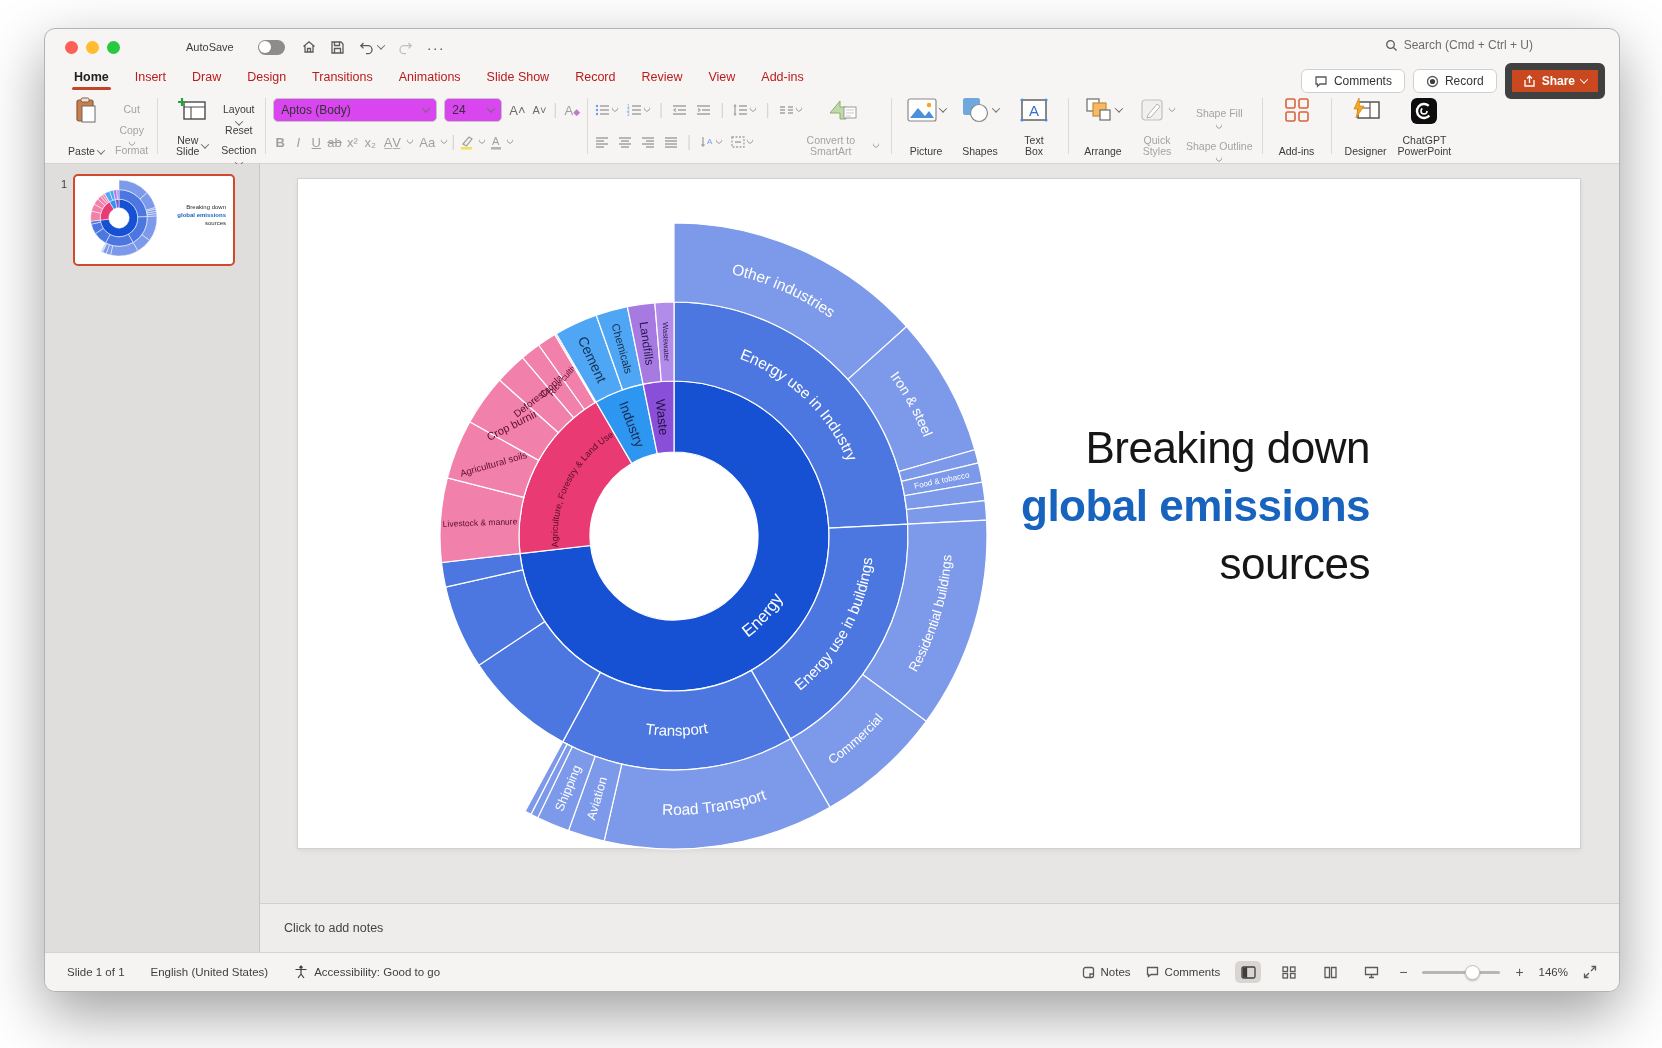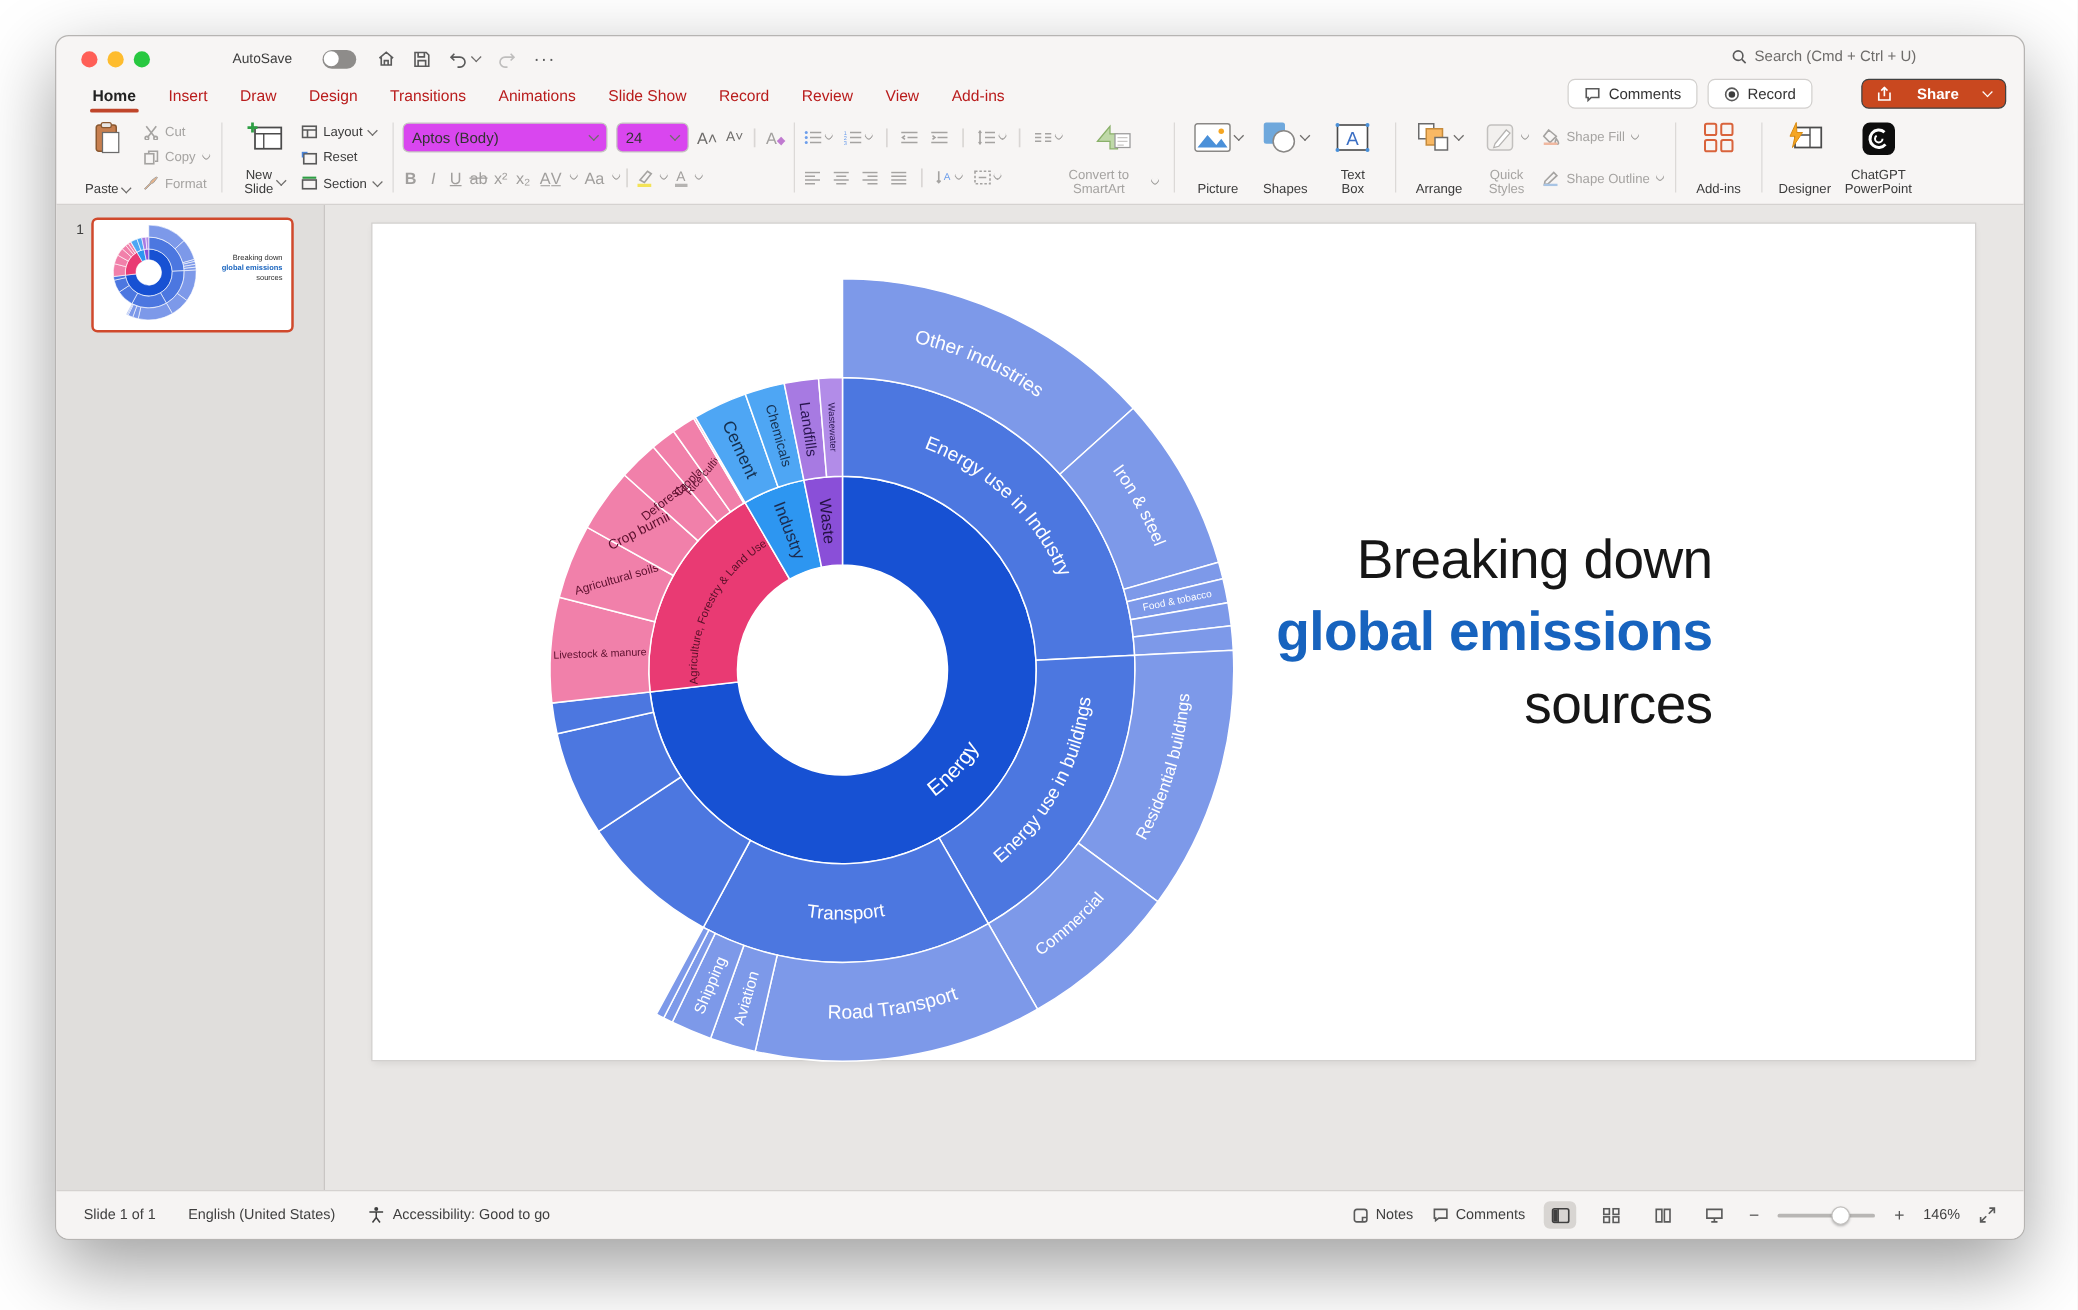--- a/index.html
+++ b/index.html
@@ -22,30 +22,30 @@
   .tb-search{position:absolute;right:86px;top:9px;display:flex;align-items:center;gap:6px;font-size:12px;color:#6e6c6a;}
   
   .tabsrow{height:26px;display:flex;align-items:center;padding:0 16px;flex:0 0 auto;position:relative;}
   .tabs{display:flex;align-items:center;}
   .tab{font-size:12.5px;color:#b91c1c;padding:3px 13px 6px 13px;position:relative;cursor:default;}
   .tab.active{font-weight:bold;color:#222;}
   .tab.active:after{content:"";position:absolute;left:11px;right:11px;bottom:0;height:3px;border-radius:2px;background:#C0452A;}
   .tabsrow-right{position:absolute;right:14px;top:-2px;display:flex;gap:8px;align-items:center;}
   .pillbtn{display:flex;align-items:center;gap:6px;background:#fff;border:1px solid #D2D0CE;border-radius:6px;
     padding:4px 12px;font-size:12px;color:#333;}
-  .sharebtn{display:flex;align-items:center;gap:20px;background:#C9481F;border:1px solid #404040;border-radius:6px;
-    padding:4px 11px;font-size:12px;color:#fff;font-weight:bold;margin-left:31px;}
+  .sharebtn{display:flex;align-items:center;gap:6px;background:#C9481F;border:7px solid #404040;border-radius:6px;
+    padding:4px 11px;font-size:12px;color:#fff;font-weight:bold;}
   
   .ribbon{height:64px;border-bottom:1px solid #D5D2D0;display:flex;align-items:stretch;padding:3px 8px 5px 14px;flex:0 0 auto;}
   .vsep{width:1px;background:#DCD9D7;margin:4px 7px;}
   .bigbtn{display:flex;flex-direction:column;align-items:center;justify-content:space-between;padding:3px 5px 1px 5px;min-width:44px;}
   .bigbtn .blabel{font-size:10.5px;color:#3b3b3b;text-align:center;line-height:11px;}
   .bigbtn .blabel.gray{color:#a5a3a1;}
   .stack{display:flex;flex-direction:column;justify-content:space-between;padding:4px 2px;}
-  .srow{display:flex;align-items:center;gap:5px;font-size:10.5px;color:#3b3b3b;height:15px;}
+  .srow{display:flex;align-items:center;gap:5px;font-size:10.5px;color:#3b3b3b;height:15px;flex-direction:column;}
   .srow.gray{color:#a5a3a1;}
   .chev{width:5px;height:5px;border-right:1.3px solid #6e6c6a;border-bottom:1.3px solid #6e6c6a;
     transform:rotate(45deg) translate(-1px,-1px);display:inline-block;flex:0 0 auto;}
   .chev.light{border-color:#a5a3a1;}
   .fontgroup{display:flex;flex-direction:column;justify-content:space-between;padding:4px 0;}
   .frow{display:flex;align-items:center;gap:7px;height:24px;}
   .inputbox{display:flex;align-items:center;justify-content:space-between;background:#d946ef;border:1px solid #C6C4C2;
     border-radius:5px;height:22px;padding:0 7px;font-size:12px;color:#333;}
   .fmtletter{font-size:13px;color:#a19f9d;width:14px;text-align:center;}
   .paragroup{display:flex;flex-direction:column;justify-content:space-between;padding:4px 0;}
@@ -622,20 +622,23 @@
               <path d="M -136.23 281.80 A 313 313 0 0 1 -143.07 278.39 L -106.96 208.12 A 234 234 0 0 0 -101.84 210.67 Z" fill="#7D99E9" stroke="#ffffff" stroke-width="1.2"></path>
               <path d="M -143.07 278.39 A 313 313 0 0 1 -148.87 275.33 L -111.30 205.84 A 234 234 0 0 0 -106.96 208.12 Z" fill="#7D99E9" stroke="#ffffff" stroke-width="1.2"></path>
             </svg>
           <div class="slide-title">
             <div>Breaking down</div>
             <div class="blue">global emissions</div>
             <div>sources</div>
           </div>
         </div>
       </div>
+      <div class="notes">
+        <span>Click to add notes</span>
+      </div>
     </div>
   </div>
 
   <div class="statusbar">
     <div class="sb-left">
       <span>Slide 1 of 1</span>
       <span>English (United States)</span>
       <span class="sb-item">
         <span>
           <svg width="14" height="14" viewBox="0 0 14 14">

